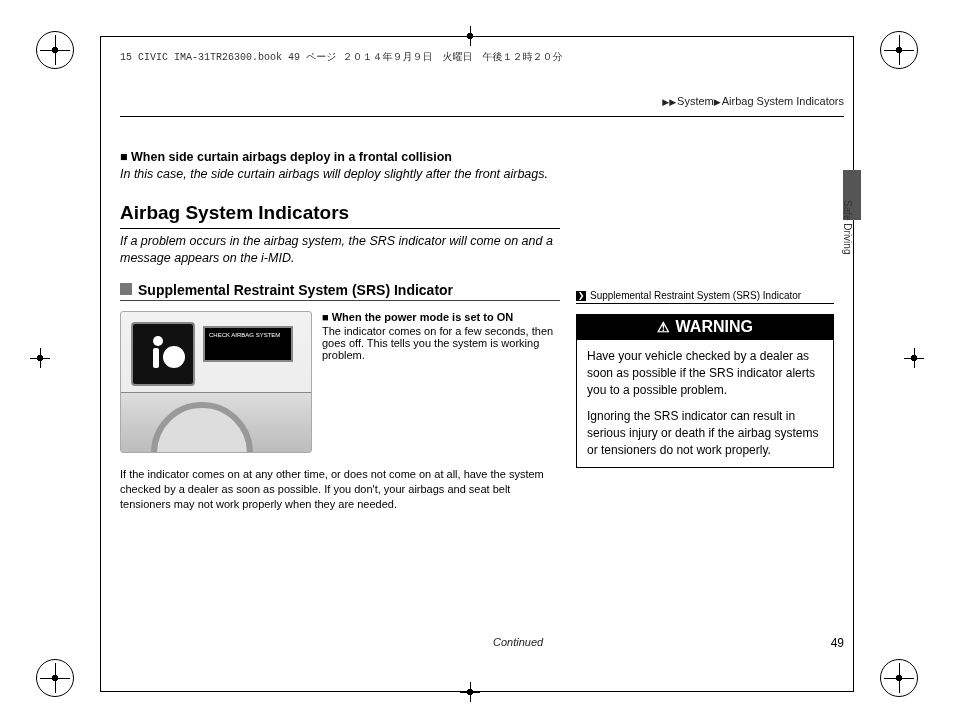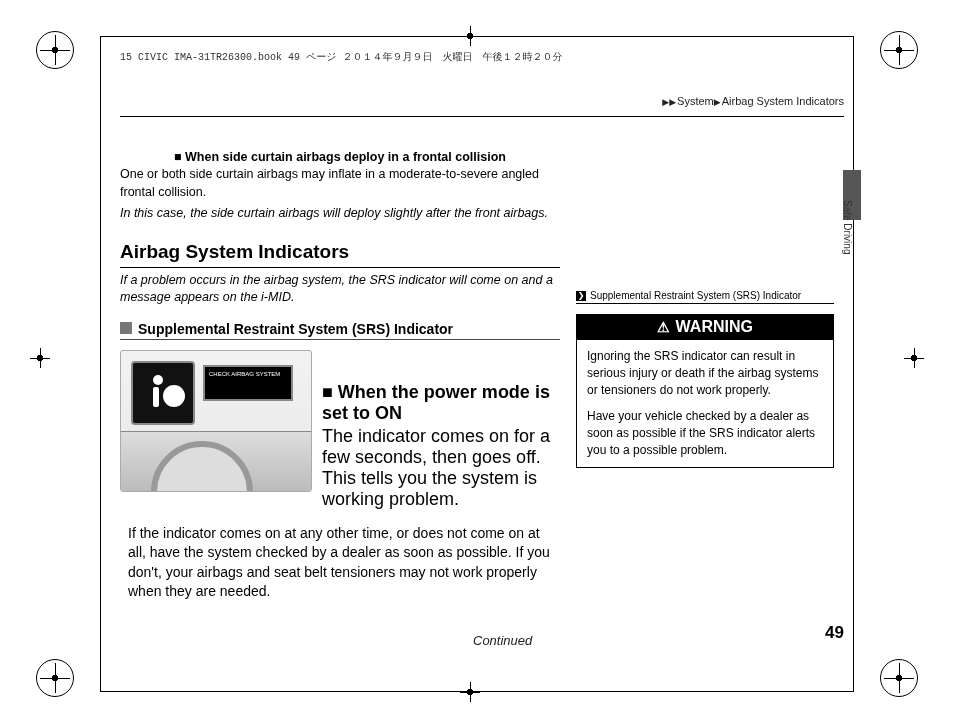--- a/index.html
+++ b/index.html
@@ -62,21 +62,20 @@
   .side-col {
     position: absolute;
     top: 290px;
     left: 576px;
     width: 258px;
   }
   .sub1-title {
     font-size: 12.5px;
     font-weight: bold;
     margin-bottom: 2px;
-    text-align: center;
   }
   .body-text {
     font-size: 12.5px;
     line-height: 1.4;
     margin-bottom: 4px;
   }
   .body-text2 {
     font-size: 12.5px;
     line-height: 1.4;
     font-style: italic;
@@ -156,32 +155,30 @@
     background: linear-gradient(#ddd,#bbb);
     border-top:1px solid #888;
   }
   .wheel {
     position:absolute; left:30px; top:90px; width:90px; height:90px;
     border:6px solid #999; border-radius:50%;
     background:#ddd;
   }
   .srs-right {
     flex: 1;
-    font-size: 18px;
-    margin-top: 32px;
+    font-size: 11px;
   }
   .srs-right .pm-title {
     font-weight: bold;
     margin-bottom: 2px;
   }
   .after-text {
-    font-size: 14px;
+    font-size: 11px;
     line-height: 1.4;
     margin-top: 14px;
-    margin-left: 8px;
   }
   .side-ref-row {
     font-size: 10px;
     border-bottom: 1px solid #000;
     padding-bottom: 2px;
     margin-bottom: 10px;
     display: flex;
     align-items: center;
   }
   .side-ref-mark {
@@ -210,31 +207,31 @@
     border-top: none;
     padding: 8px 10px;
     font-size: 12px;
     line-height: 1.4;
   }
   .warn-body p { margin: 0 0 10px 0; }
   .warn-body p:last-child { margin-bottom: 0; }
   .continued {
     position: absolute;
     bottom: 70px;
-    left: 473px;
-    font-size: 13px;
+    left: 493px;
+    font-size: 11px;
     font-style: italic;
     color: #222;
   }
   .page-num {
     position: absolute;
-    bottom: 75px;
+    bottom: 68px;
     right: 110px;
-    font-size: 17px;
-    font-weight: bold;
+    font-size: 12px;
+    font-weight: normal;
   }
   .crop {
     position: absolute;
     width: 20px; height: 20px;
     background: radial-gradient(circle, #000 0 3px, transparent 3px),
                 linear-gradient(#000,#000) center/100% 1px no-repeat,
                 linear-gradient(#000,#000) center/1px 100% no-repeat;
   }
   .crop.big::after {
     content:""; position:absolute; inset:-4px;
@@ -275,21 +272,20 @@
   <span class="arrow">▶▶</span><span>System</span><span class="arrow">▶</span><span>Airbag System Indicators</span>
 </div>
 
 <div class="section-tab"></div>
 <div class="section-tab-label">Safe Driving</div>
 
 <div class="hr-top"></div>
 
 <div class="main-col">
   <div class="sub1-title">■ When side curtain airbags deploy in a frontal collision</div>
-  <div class="body-text">One or both side curtain airbags may inflate in a moderate-to-severe angled frontal collision.</div>
   <div class="body-text2">In this case, the side curtain airbags will deploy slightly after the front airbags.</div>
 
   <div class="h2">Airbag System Indicators</div>
   <div class="body-text2">If a problem occurs in the airbag system, the SRS indicator will come on and a message appears on the i-MID.</div>
 
   <div class="srs-row">
     <span class="srs-sq"></span>
     <span class="srs-title">Supplemental Restraint System (SRS) Indicator</span>
   </div>
 
@@ -316,19 +312,19 @@
 <div class="side-col">
   <div class="side-ref-row">
     <span class="side-ref-mark">❯</span>
     <span>Supplemental Restraint System (SRS) Indicator</span>
   </div>
   <div class="warn-title">
     <span class="warn-tri">⚠</span>
     <span>WARNING</span>
   </div>
   <div class="warn-body">
+    <p>Have your vehicle checked by a dealer as soon as possible if the SRS indicator alerts you to a possible problem.</p>
     <p>Ignoring the SRS indicator can result in serious injury or death if the airbag systems or tensioners do not work properly.</p>
-    <p>Have your vehicle checked by a dealer as soon as possible if the SRS indicator alerts you to a possible problem.</p>
   </div>
 </div>
 
 <div class="continued">Continued</div>
 <div class="page-num">49</div>
 
 </body></html>

